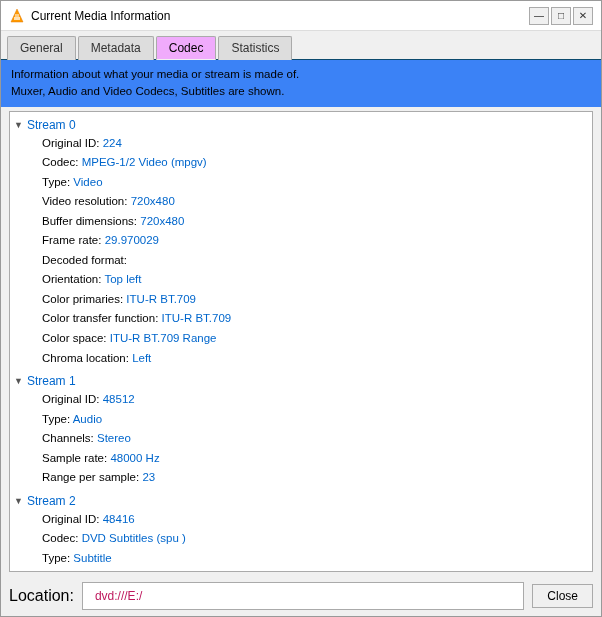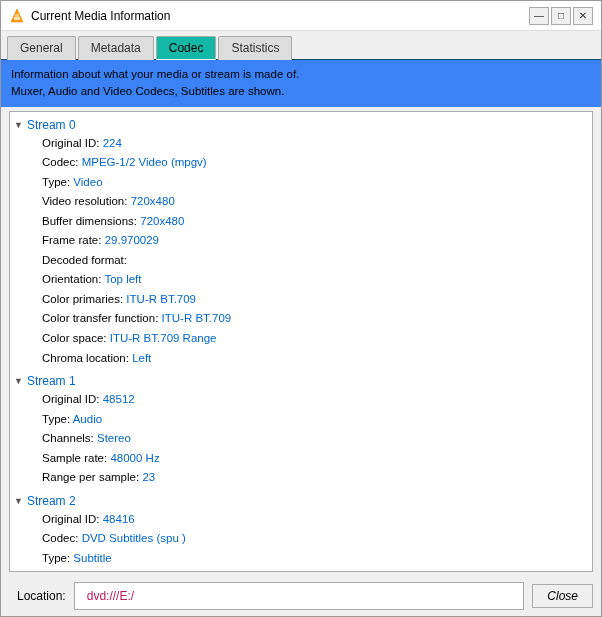--- a/index.html
+++ b/index.html
@@ -74,21 +74,21 @@
       border: 1px solid #aaa;
       border-bottom: none;
       cursor: pointer;
       font-size: 12px;
       color: #333;
       border-radius: 2px 2px 0 0;
       position: relative;
       bottom: -1px;
     }
     .tab.active {
-      background: #14b8a6;
+      background: #f0abfc;
       border-bottom: 1px solid #f0f0f0;
       color: #000;
       font-weight: normal;
     }
     .description {
       padding: 6px 10px;
       font-size: 11.5px;
       color: #000;
       line-height: 1.5;
       background: #3b82f6;
@@ -137,44 +137,42 @@
       color: #0066cc;
     }
     .bottom-bar {
       padding: 6px 8px;
       display: flex;
       align-items: center;
       gap: 8px;
       background: #f0f0f0;
     }
     .location-label {
-      font-size: 12px;
+      font-size: 16px;
       color: #000;
       white-space: nowrap;
-      margin-left: 8px;
     }
     .location-input {
       flex: 1;
       height: 28px;
       border: 1px solid #aaa;
       background: #fff;
       padding: 2px 12px;
       font-size: 12px;
       color: #be185d;
     }
     .close-btn {
       padding: 3px 14px;
       background: #f0f0f0;
       border: 1px solid #aaa;
       cursor: pointer;
       font-size: 12px;
       color: #000;
       height: 24px;
       white-space: nowrap;
-      font-style: italic;
     }
   </style>
 </head>
 <body>
 
 <div class="window">
 
   <div class="title-bar">
     <div class="title-bar-left">
 

